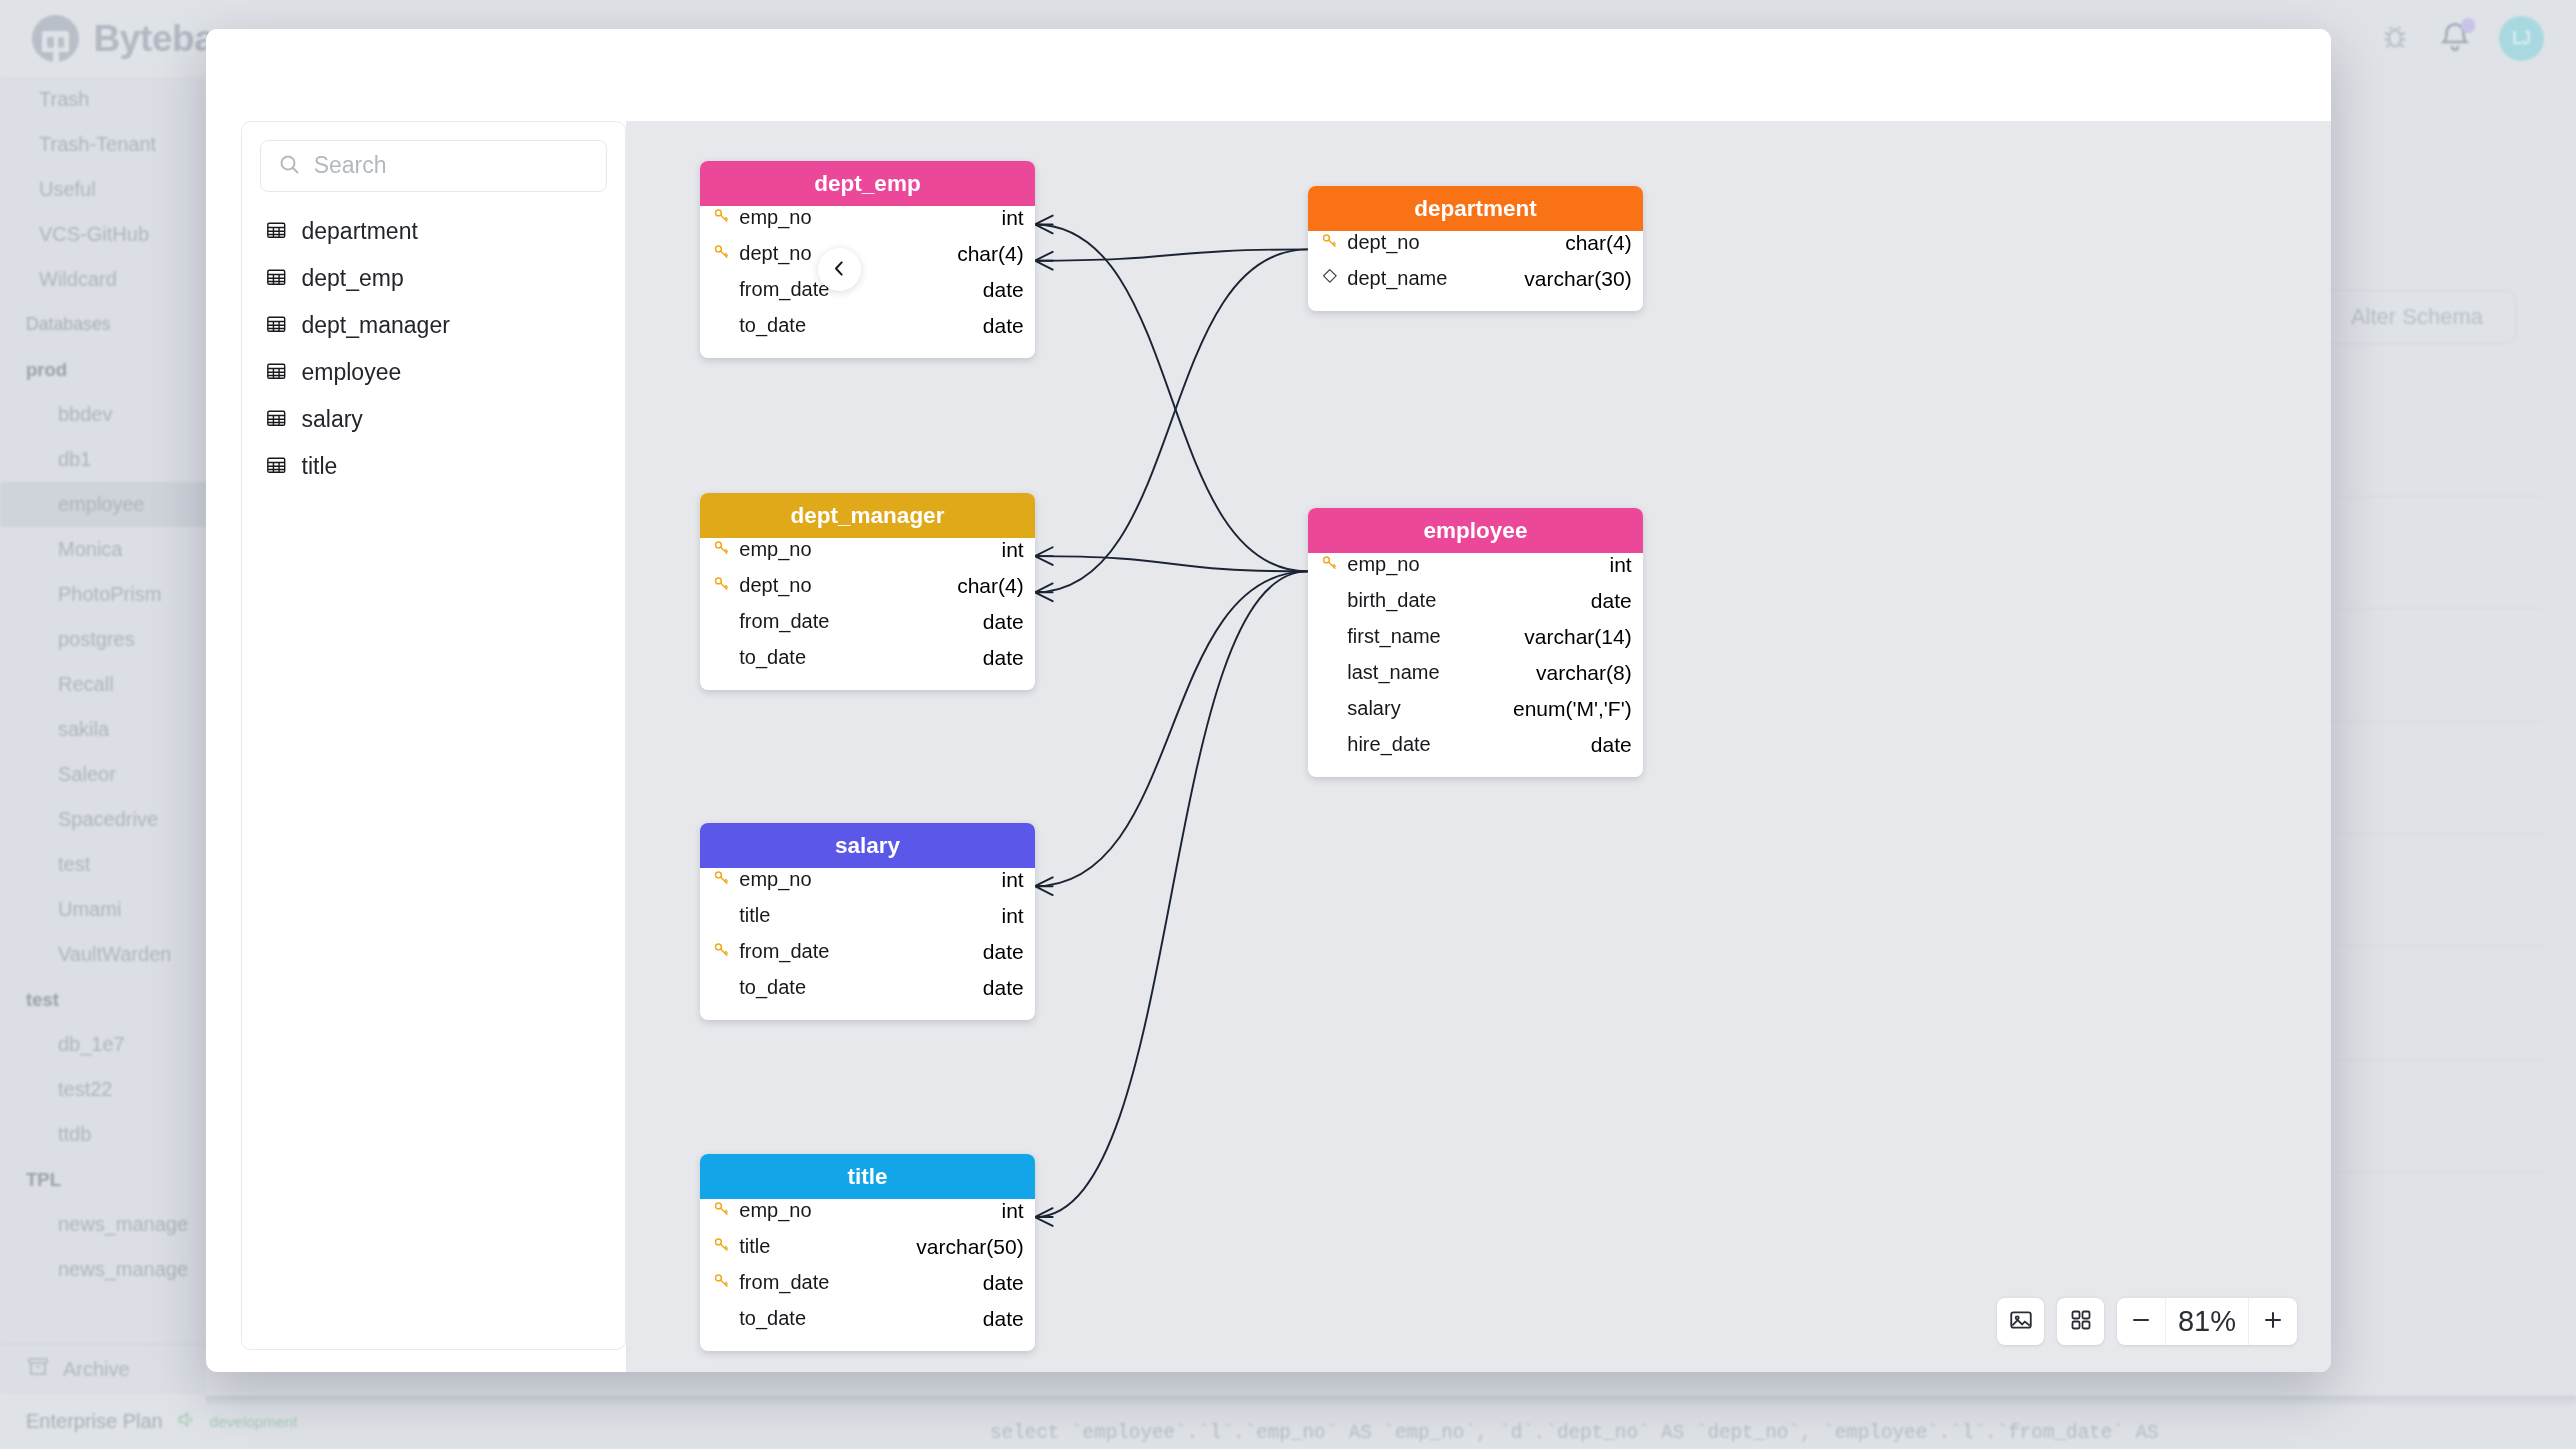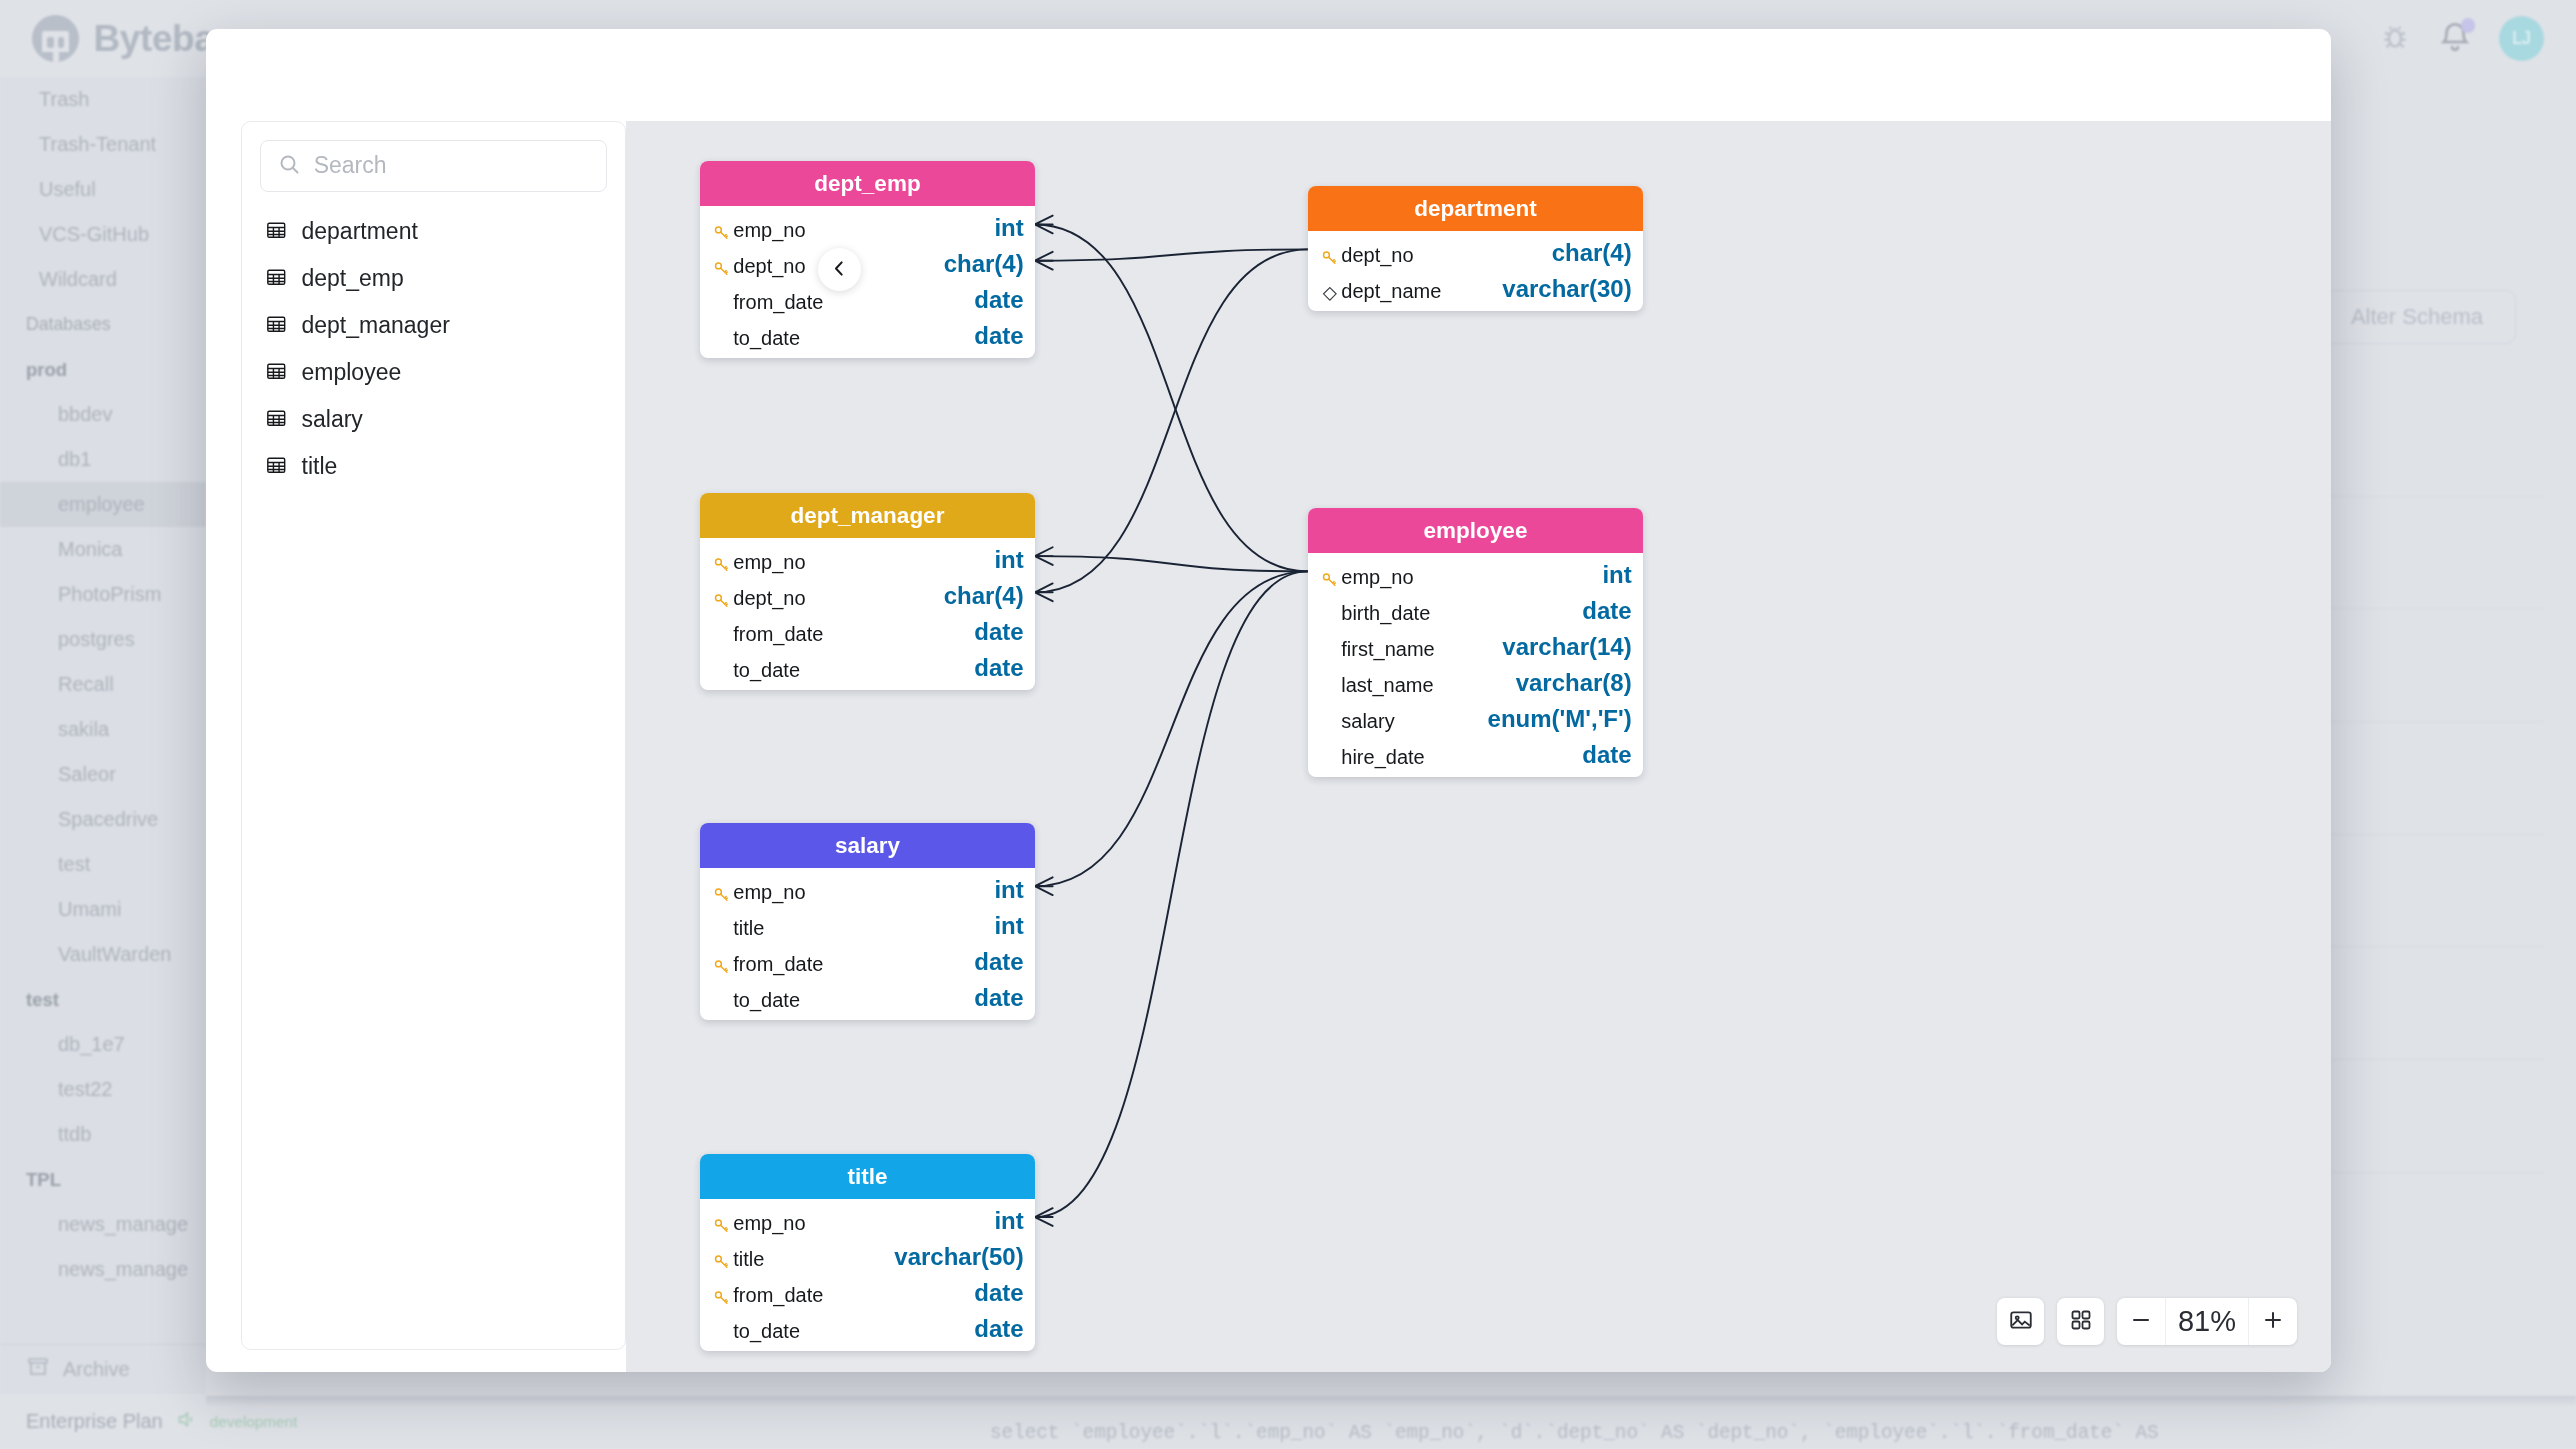--- a/index.html
+++ b/index.html
@@ -162,26 +162,26 @@
     background: #fff;
     border-radius: 8px;
     box-shadow: 0 2.4px 7.2px rgba(30,35,50,.16);
     overflow: hidden;
   }
   .node-head {
     height: 45px; display: flex; align-items: center; justify-content: center;
     color: #fff; font-size: 22.5px; font-weight: 700;
   }
   .node-row {
-    height: 36px; display: flex; align-items: flex-end;
-    padding: 0 11.3px 0 11.3px; gap: 1px;
+    height: 36px; display: flex; align-items: flex-start;
+    padding: 0 11.3px 0 11.3px; gap: 7px;
   }
   .row-icon { width: 21px; display: flex; align-items: center; justify-content: center; }
   .row-name { font-size: 20px; color: #16181c; flex: 1; }
-  .row-type { font-size: 24px; color: #0369a1; font-weight: bold; }
+  .row-type { font-size: 21px; color: #000000; }
   .node-pad { height: 8px; }
 
   
   .toolbar {
     position: absolute; right: 34px; bottom: 27px;
     display: flex; align-items: center; gap: 13px; z-index: 30;
   }
   .tb-btn {
     width: 47px; height: 47px; border-radius: 8px; background: #fff;
     display: flex; align-items: center; justify-content: center;

